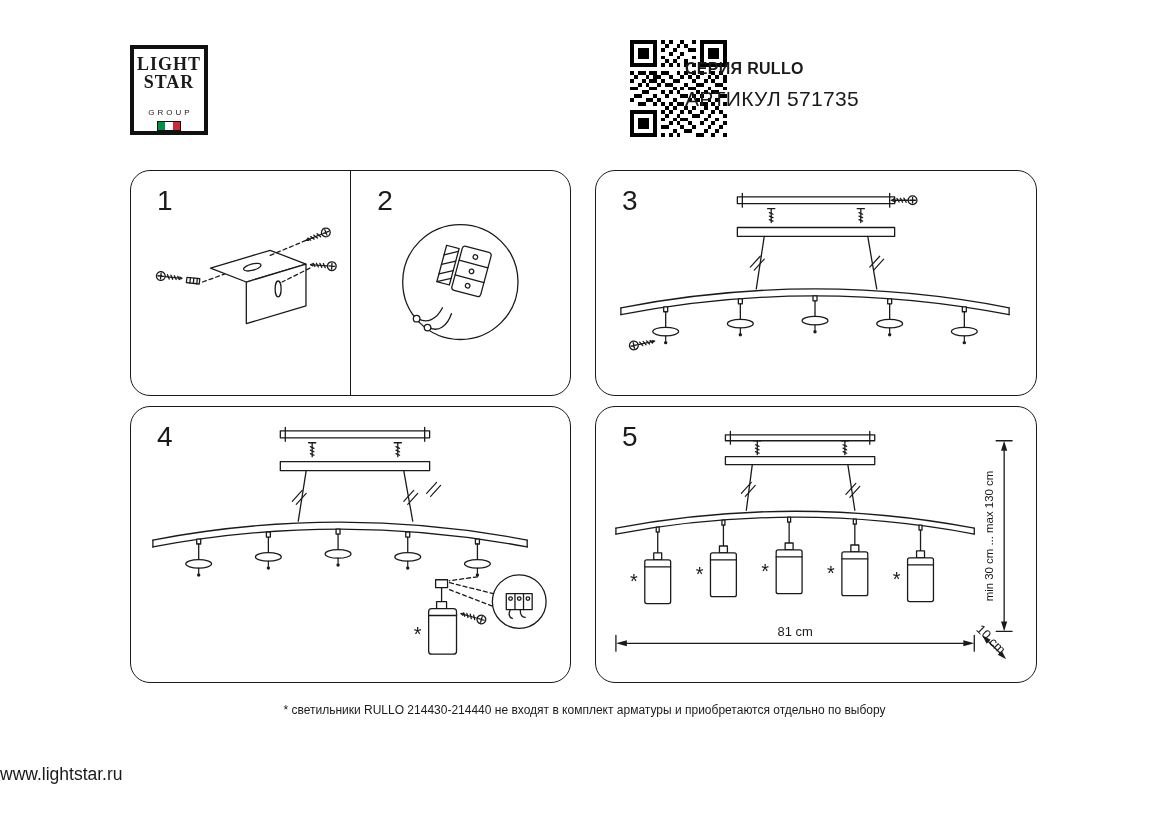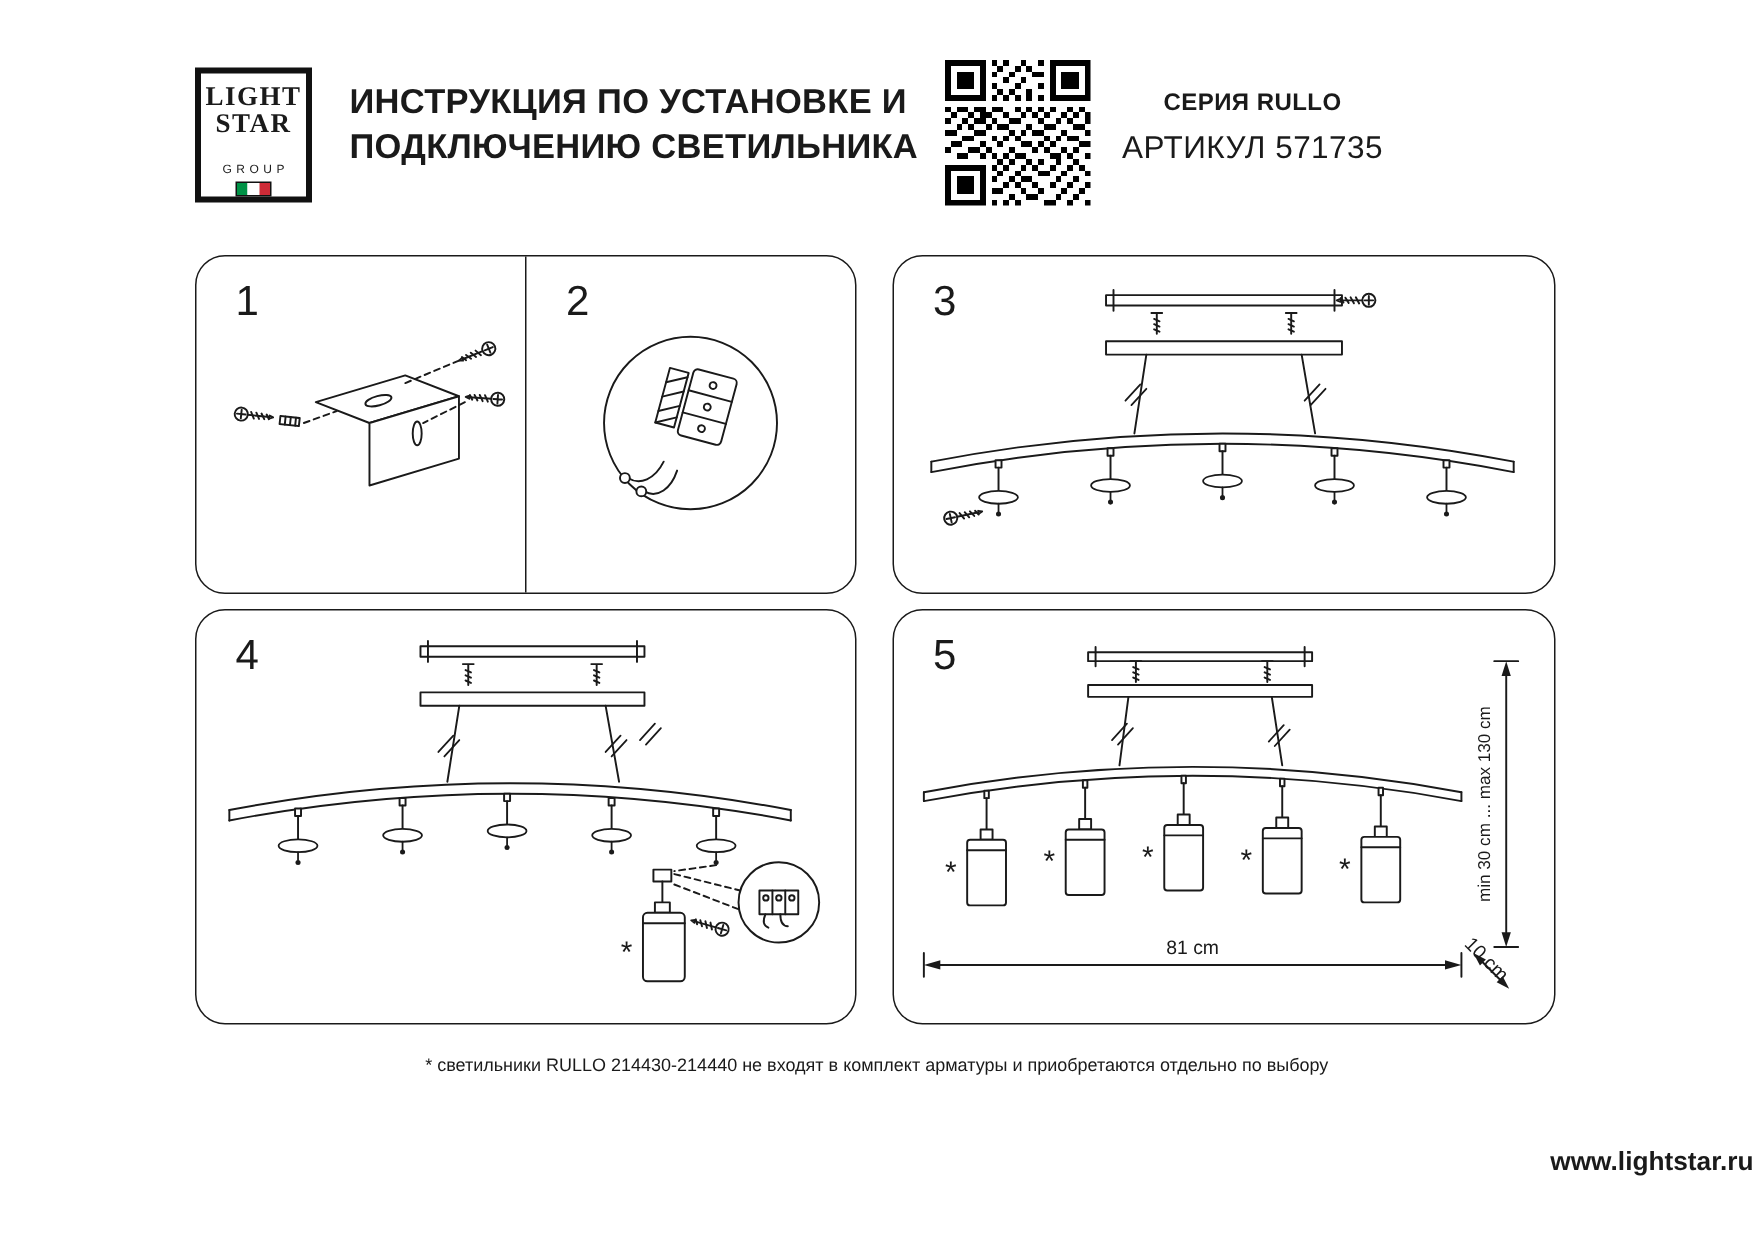--- a/index.html
+++ b/index.html
@@ -12,21 +12,21 @@
         display:flex;flex-direction:column;align-items:center;padding-top:7px;background:#fff}
   .logo-word{font-family:"Liberation Serif",serif;font-weight:700;font-size:18px;line-height:17.5px;letter-spacing:1px}
   .logo-group{font-size:8px;letter-spacing:3px;margin-top:17px;padding-left:3px}
   .logo-flag{display:flex;width:24px;height:13px;margin-top:4px;border:1px solid #111}
   .logo-flag i{flex:1;display:block}
   .f-g{background:#009246}.f-w{background:#fff}.f-r{background:#ce2b37}
 
   .title{position:absolute;left:233px;top:52px;font-size:23px;font-weight:700;line-height:30px;letter-spacing:.2px}
   .title span{display:block}
   .qr{position:absolute;left:630px;top:40px;width:97px;height:97px}
-  .prod{position:absolute;right:184px;top:60px;text-align:center;width:300px}
+  .prod{position:absolute;right:184px;top:60px;text-align:left;width:300px}
   .series{font-size:16px;font-weight:700;letter-spacing:.3px}
   .article{font-size:21px;font-weight:400;margin-top:9px;letter-spacing:.3px}
 
   
   .panel{position:absolute;border:1.6px solid #1a1a1a;border-radius:20px;background:#fff}
   .p12{left:130px;top:170px;width:441px;height:226px;display:flex}
   .p3{left:595px;top:170px;width:442px;height:226px}
   .p4{left:130px;top:406px;width:441px;height:277px}
   .p5{left:595px;top:406px;width:442px;height:277px}
   .half{position:relative;flex:1}
@@ -34,21 +34,21 @@
   .step-num{position:absolute;left:26px;top:14px;font-size:28px;z-index:2}
   .panel>svg,.half>svg{position:absolute;left:0;top:0;width:100%;height:100%}
 
   .dash{stroke-dasharray:4 3}
   svg text{font-family:"Liberation Sans",sans-serif}
   .dim{font-size:13px;fill:#1a1a1a;stroke:none}
   .dim-v{font-size:11.5px;fill:#1a1a1a;stroke:none}
   .ast{font-size:20px;fill:#1a1a1a;stroke:none}
 
   .footnote{position:absolute;top:703px;left:0;width:100%;text-align:center;font-size:12px}
-  .website{position:absolute;top:764px;left:0;width:100%;text-align:right;font-size:17.5px;font-weight:700}
+  .website{position:absolute;top:764px;left:0;width:100%;text-align:left;font-size:17.5px;font-weight:400}
 </style>
 </head>
 <body>
 
 <svg width="0" height="0" style="position:absolute" aria-hidden="true">
   <defs>
     <g id="screw" stroke="#1a1a1a" stroke-width="1.3" fill="none" stroke-linecap="round">
       <circle cx="0" cy="0" r="4.4" fill="#fff"></circle>
       <path d="M-2.9 0H2.9M0 -2.9V2.9"></path>
       <path d="M4.4 0H19"></path>
@@ -81,24 +81,20 @@
     <div class="logo-word">LIGHT</div>
     <div class="logo-word">STAR</div>
     <div class="logo-group">GROUP</div>
     <div class="logo-flag">
         <i class="f-g"></i>
         <i class="f-w"></i>
         <i class="f-r"></i>
       </div>
   </div>
 
-  <h1 class="title">
-    <span>ИНСТРУКЦИЯ ПО УСТАНОВКЕ И</span>
-    <span>ПОДКЛЮЧЕНИЮ СВЕТИЛЬНИКА</span>
-  </h1>
 
   <div class="qr">
     <svg viewBox="0 0 25 25" width="97" height="97" shape-rendering="crispEdges">
       <rect x="0" y="0" width="25" height="25" fill="#fff"></rect>
       <g fill="#000">
         <path d="M0 0h7v7H0z"></path>
           <path d="M18 0h7v7h-7z"></path>
           <path d="M0 18h7v7H0z"></path>
       </g>
       <g fill="#fff">

